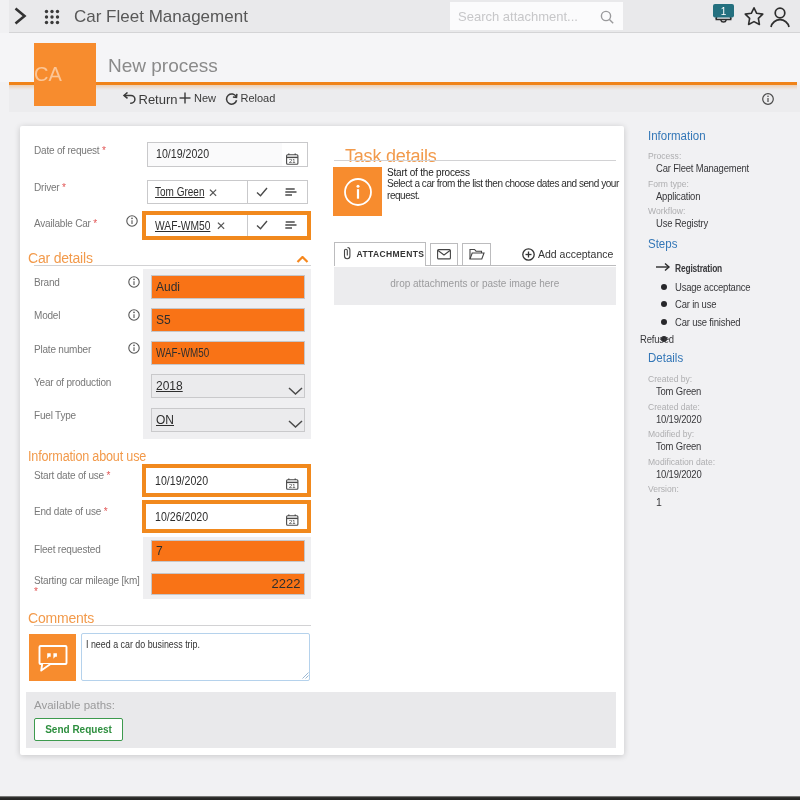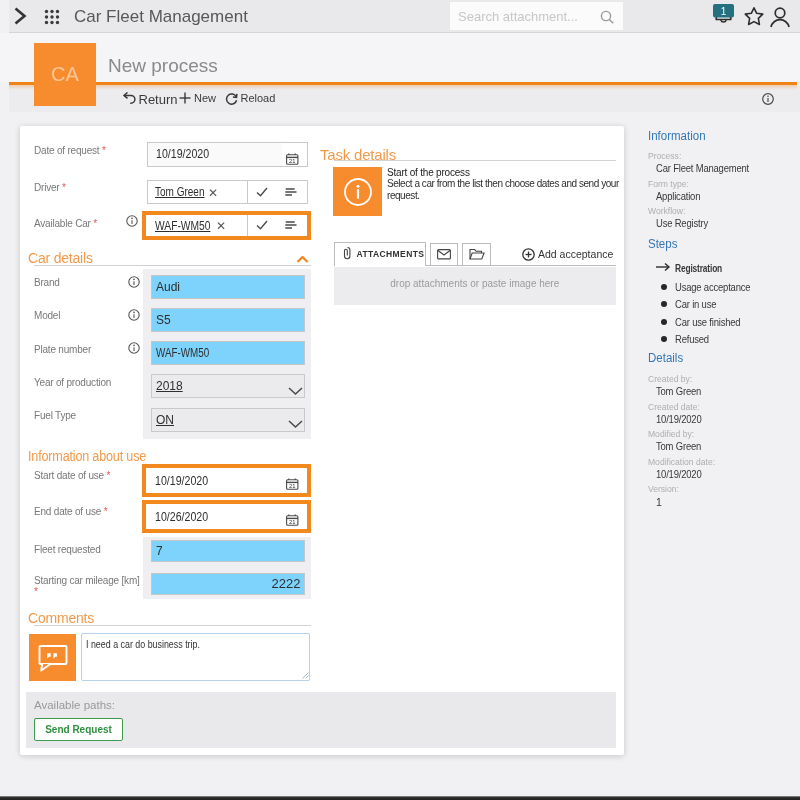--- a/index.html
+++ b/index.html
@@ -2,21 +2,21 @@
 <html><head><meta charset="utf-8"><style>
 html,body{margin:0;padding:0}
 body{width:800px;height:800px;position:relative;font-family:"Liberation Sans",sans-serif;background:#f1f1f3;overflow:hidden}
 .a{position:absolute}
 .lbl{position:absolute;font-size:10px;color:#787878;letter-spacing:-0.2px}
 .req{color:#e25555}
 .cx{display:inline-block;transform:scaleX(0.8);transform-origin:0 50%}
 .cx2{display:inline-block;transform:scaleX(0.82);transform-origin:0 50%}
 .cd{display:inline-block;transform:scaleX(0.85);transform-origin:0 50%}
 .fld{position:absolute;box-sizing:border-box;border:1px solid #c9c9cb;font-size:12.5px;color:#2e2e2e}
-.dis{background:#7dd3fc;border-color:#c6c6c8}
+.dis{background:#f97316;border-color:#c6c6c8}
 .sect{position:absolute;font-size:14px;color:#f29a4b;letter-spacing:-0.2px}
 .rule{position:absolute;height:1px;background:#d2d2d4}
 .bluh{position:absolute;font-size:12.5px;color:#3477b7;transform:scaleX(0.92);transform-origin:0 0}
 .slbl{position:absolute;font-size:9.5px;color:#aeaeb0;transform:scaleX(0.9);transform-origin:0 0}
 .sval{position:absolute;font-size:10.5px;color:#38383b;letter-spacing:-0.2px}
 .sq{display:inline-block;transform:scaleX(0.9);transform-origin:0 50%;white-space:nowrap}
 </style></head><body>
 
 <div class="a" style="left:8.5px;top:0;width:791.5px;height:32px;background:#e9e9eb;border-bottom:1px solid #d4d4d6"></div>
 <svg class="a" style="left:13px;top:6px" width="14" height="20">
@@ -54,21 +54,21 @@
   </svg>
 <svg class="a" style="left:769px;top:4.5px" width="22" height="23">
     <circle cx="11" cy="8" r="4.8" stroke="#2e2e2e" stroke-width="1.7" fill="none"></circle>
     <path d="M2 22 A9.2 9.2 0 0 1 20 22" stroke="#2e2e2e" stroke-width="1.7" fill="none"></path>
   </svg>
 
 <div class="a" style="left:0;top:33px;width:800px;height:49px;background:#f5f5f7"></div>
 <div class="a" style="left:8.5px;top:82px;width:788.5px;height:2.5px;background:#f08318;z-index:2"></div>
 <div class="a" style="left:108px;top:54.5px;font-size:19px;color:#8a8a8a">New process</div>
 <div class="a" style="left:34px;top:43px;width:62px;height:63px;background:#f78c2e;z-index:3"></div>
-<div class="a" style="left:34px;top:43px;width:62px;height:55px;line-height:63px;text-align:center;font-size:20px;font-weight:300;color:rgba(255,255,255,0.5);z-index:3">CA</div>
+<div class="a" style="left:34px;top:43px;width:62px;height:55px;line-height:63px;text-align:left;font-size:20px;font-weight:300;color:rgba(255,255,255,0.5);z-index:3">CA</div>
 
 <div class="a" style="left:8.5px;top:84.5px;width:791.5px;height:27.5px;background:#ececee"></div>
 <div class="a" style="left:8.5px;top:84.5px;width:788.5px;height:5px;background:linear-gradient(to bottom,rgba(240,140,40,.3),rgba(240,140,40,0))"></div>
 <svg class="a" style="left:122px;top:91.5px" width="14" height="12">
     <path d="M8.2 11.2 H9 A3.9 3.9 0 0 0 9 3.4 H2.5" stroke="#3a3a3a" stroke-width="1.5" fill="none"></path>
     <path d="M5.5 0.5 L2 3.4 L5.5 6.3" stroke="#3a3a3a" stroke-width="1.5" fill="none"></path>
   </svg>
 <div class="a" style="left:138.5px;top:92px;font-size:13px;color:#3b3b3b">Return</div>
 <svg class="a" style="left:179px;top:92px" width="12" height="12">
     <line x1="6" y1="0.5" x2="6" y2="11.5" stroke="#3a3a3a" stroke-width="1.4"></line>
@@ -210,21 +210,21 @@
 <div class="a" style="left:85.5px;top:637.5px;font-size:10.5px;color:#333"><span style="display:inline-block;transform:scaleX(.845);transform-origin:0 50%;white-space:nowrap">I need a car do business trip.</span></div>
 <svg class="a" style="left:301.5px;top:672px" width="7" height="7">
     <line x1="6.5" y1="0.5" x2="0.5" y2="6.5" stroke="#9db8d2" stroke-width="1"></line>
     <line x1="6.5" y1="3.5" x2="3.5" y2="6.5" stroke="#9db8d2" stroke-width="1"></line>
   </svg>
 
 <div class="a" style="left:26px;top:692px;width:590px;height:55.5px;background:#e9e9eb"></div>
 <div class="a" style="left:34px;top:699px;font-size:11.5px;color:#9a9a9b">Available paths:</div>
 <div class="a" style="left:34px;top:717.5px;width:89px;height:23px;box-sizing:border-box;background:#fff;border:1px solid #3d9a4e;border-radius:2px;text-align:center;line-height:21px;font-size:10px;font-weight:bold;color:#2e8f3f">Send Request</div>
 
-<div class="sect" style="left:320px;top:145.5px;font-size:15px">Task details</div>
+<div class="sect" style="left:345px;top:145.5px;font-size:18px">Task details</div>
 <div class="rule" style="left:333.5px;top:159.5px;width:282.5px"></div>
 <div class="a" style="left:333px;top:166.5px;width:48.5px;height:49.5px;background:#f78c2e"></div>
 <svg class="a" style="left:333px;top:166.5px" width="48.5" height="49.5">
     <circle cx="25" cy="25" r="13" stroke="#fff" stroke-width="1.8" fill="none"></circle>
     <circle cx="25" cy="19.2" r="1.5" fill="#fff"></circle>
     <rect x="23.9" y="22.2" width="2.2" height="9.5" fill="#fff"></rect>
   </svg>
 <div class="a" style="left:387px;top:166.5px;font-size:10px;font-weight:normal;color:#222;letter-spacing:-0.2px">Start of the process</div>
 <div class="a" style="left:387px;top:178px;font-size:10px;color:#2f2f2f;letter-spacing:-0.45px;line-height:11.5px">Select a car from the list then choose dates and send your<br>request.</div>
 
@@ -266,21 +266,21 @@
     <path d="M9 1.5 L13 5 L9 8.5" stroke="#2b2b2b" stroke-width="1.4" fill="none"></path>
   </svg>
 <div class="sval" style="left:675px;top:261.5px;font-weight:bold"><span class="cx">Registration</span></div>
 <div class="a" style="left:661px;top:283.5px;width:6px;height:6px;border-radius:50%;background:#27272a"></div>
 <div class="sval" style="left:675px;top:280.5px"><span class="sq">Usage acceptance</span></div>
 <div class="a" style="left:661px;top:301px;width:6px;height:6px;border-radius:50%;background:#27272a"></div>
 <div class="sval" style="left:675px;top:298px"><span class="sq">Car in use</span></div>
 <div class="a" style="left:661px;top:318.5px;width:6px;height:6px;border-radius:50%;background:#27272a"></div>
 <div class="sval" style="left:675px;top:315.5px"><span class="sq">Car use finished</span></div>
 <div class="a" style="left:661px;top:336px;width:6px;height:6px;border-radius:50%;background:#27272a"></div>
-<div class="sval" style="left:675px;top:333px"><span class="sq">Refused</span></div>
+<div class="sval" style="left:640px;top:333px"><span class="sq">Refused</span></div>
 <div class="bluh" style="left:648px;top:350.5px">Details</div>
 <div class="slbl" style="left:648px;top:373px">Created by:</div>
 <div class="sval" style="left:656px;top:385px"><span class="sq">Tom Green</span></div>
 <div class="slbl" style="left:648px;top:400.5px">Created date:</div>
 <div class="sval" style="left:656px;top:412.5px"><span class="sq">10/19/2020</span></div>
 <div class="slbl" style="left:648px;top:428px">Modified by:</div>
 <div class="sval" style="left:656px;top:440px"><span class="sq">Tom Green</span></div>
 <div class="slbl" style="left:648px;top:455.5px">Modification date:</div>
 <div class="sval" style="left:656px;top:468px"><span class="sq">10/19/2020</span></div>
 <div class="slbl" style="left:648px;top:483px">Version:</div>

